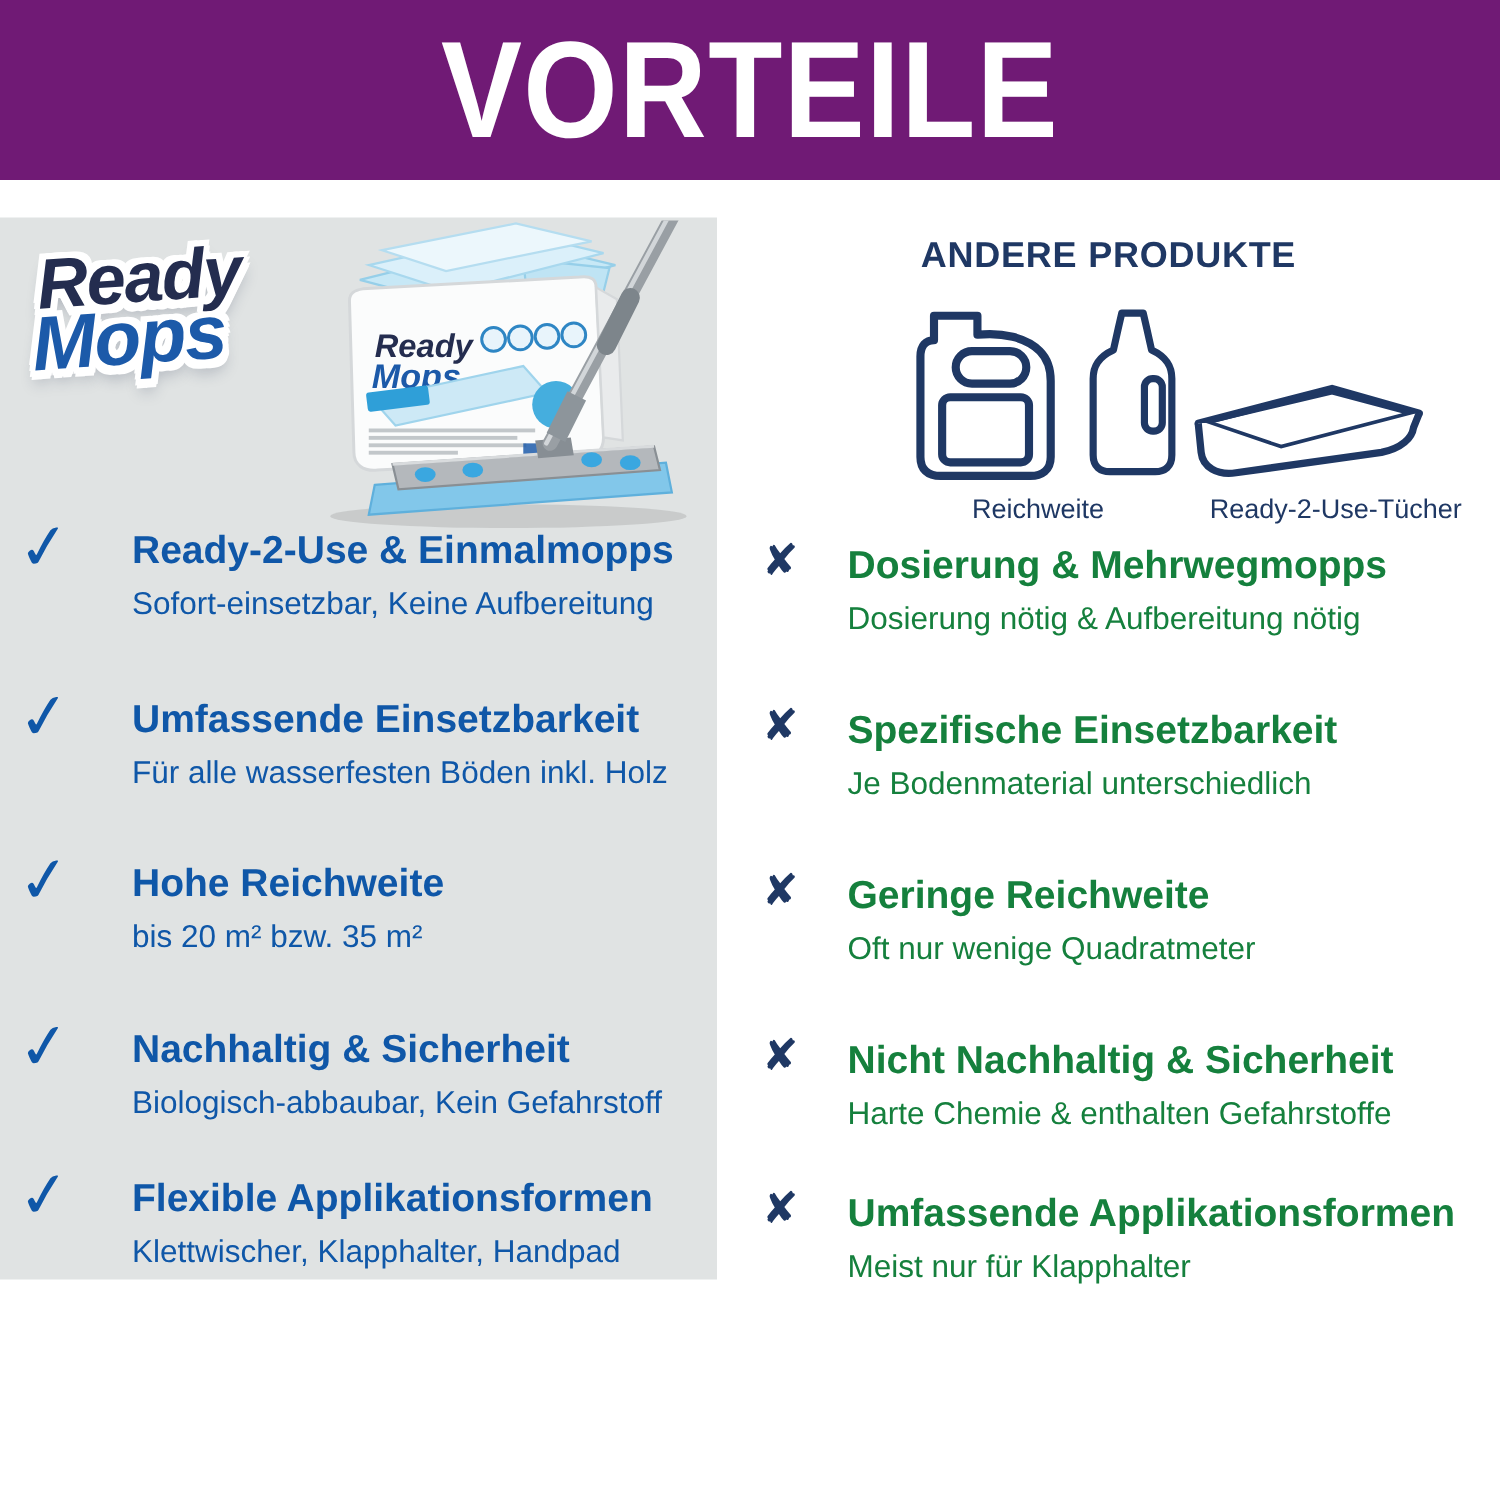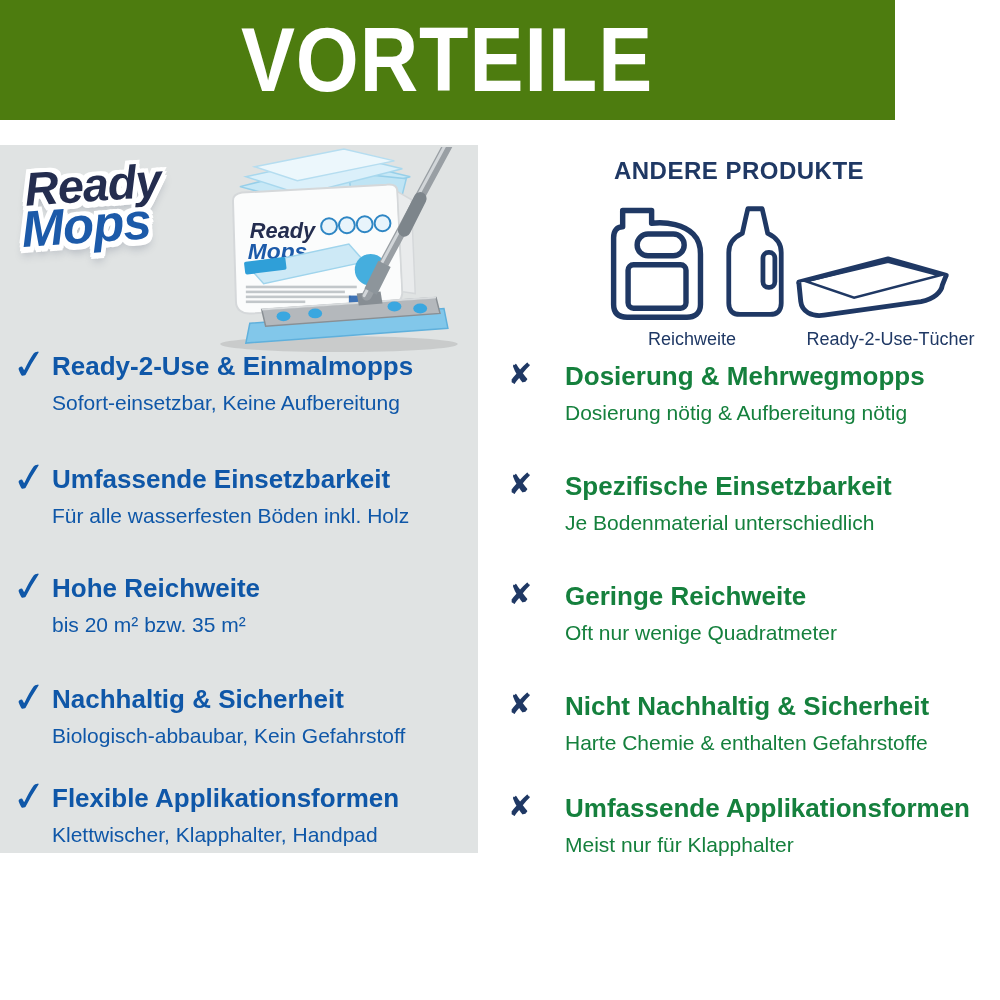--- a/index.html
+++ b/index.html
@@ -5,22 +5,22 @@
   html,body{margin:0;padding:0;}
   body{
     width:1000px;height:1000px;background:#ffffff;
     font-family:"Liberation Sans","DejaVu Sans",sans-serif;
     position:relative;overflow:hidden;
   }
   .page{position:absolute;inset:0;width:1000px;height:1000px;}
 
   
   .banner{
-    position:absolute;left:0;top:0;width:895px;height:120px;
-    background:#4d7c0f;display:flex;align-items:center;justify-content:center;
+    position:absolute;left:0;top:0;width:1000px;height:120px;
+    background:#701a75;display:flex;align-items:center;justify-content:center;
   }
   .banner h1{
     margin:0;color:#ffffff;font-size:88px;font-weight:800;
     letter-spacing:1px;transform:scale(.92,1.04);line-height:1;
   }
 
   
   .left-panel{
     position:absolute;left:0;top:145px;width:478px;height:708px;
     background:#E0E3E3;
@@ -44,21 +44,21 @@
   .item{position:absolute;white-space:nowrap;}
   .item .mark{
     position:absolute;left:0;top:-6px;line-height:1;
   }
   .pro .mark{font-size:42px;color:#0F57A8;font-weight:400;transform:rotate(-6deg);}
   .con .mark{font-size:29px;color:#1F3864;font-weight:bold;top:0;}
   .item .ititle{font-size:26px;font-weight:bold;line-height:1.25;}
   .item .isub{font-size:21px;margin-top:7px;line-height:1.2;}
   .pro .ititle,.pro .isub{color:#0F57A8;}
   .con .ititle,.con .isub{color:#15803d;}
-  .pro .ititle,.pro .isub{margin-left:40px;}
+  .pro .ititle,.pro .isub{margin-left:76px;}
   .con .ititle,.con .isub{margin-left:57px;}
 
   
   .right-panel{
     position:absolute;left:478px;top:145px;width:522px;height:708px;
     background:#ffffff;
   }
   .right-heading{
     position:absolute;top:12px;left:0;width:100%;margin:0;text-align:center;
     font-size:24px;font-weight:bold;color:#1F3864;letter-spacing:.5px;

